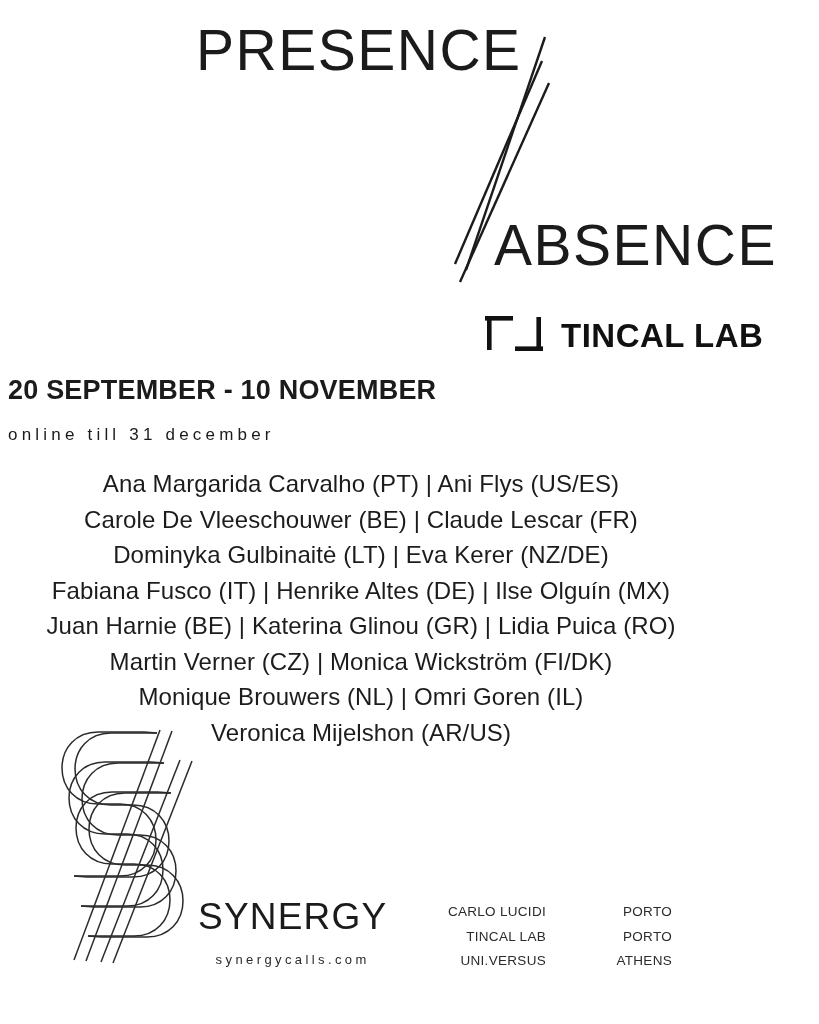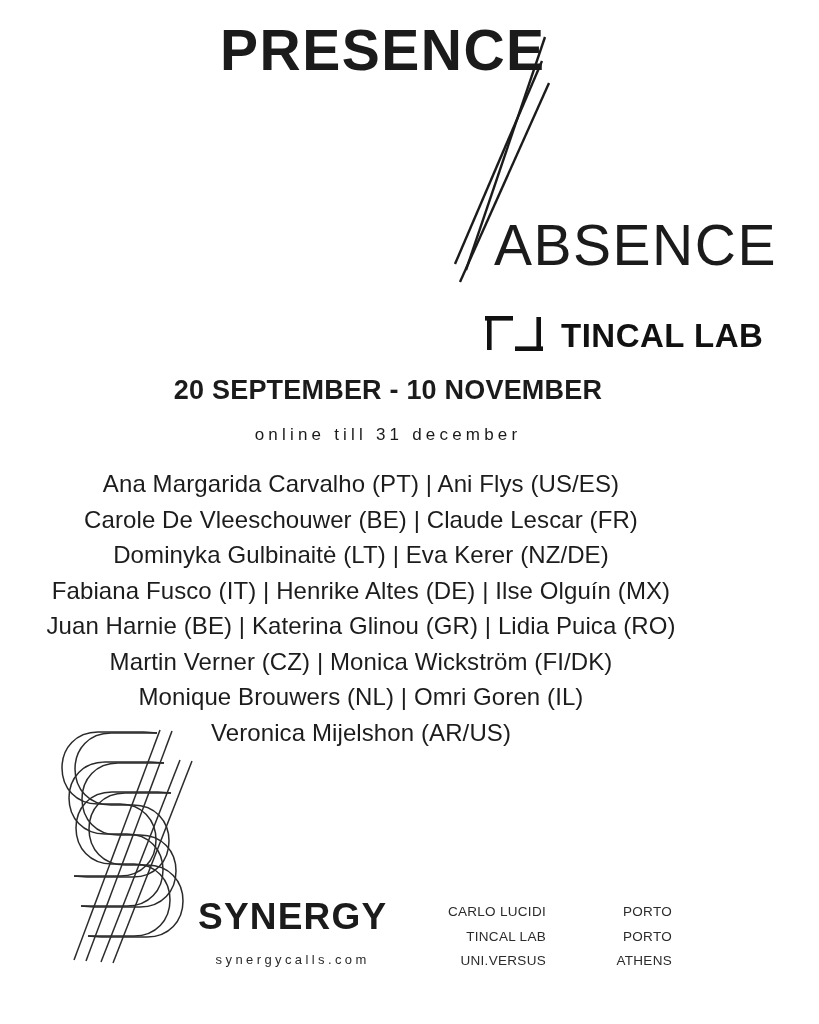--- a/index.html
+++ b/index.html
@@ -22,26 +22,25 @@
     inset: 0;
     background: #ffffff;
   }
 
   
   .headline-presence {
     position: absolute;
     left: 196px;
     top: 22px;
     font-size: 57px;
-    font-weight: 700;
+    font-weight: 400;
     letter-spacing: 1.5px;
     line-height: 1;
     white-space: nowrap;
     color: #1b1b1b;
-    margin-left: 24px;
   }
 
   .headline-absence {
     position: absolute;
     left: 494px;
     top: 217px;
     font-size: 57px;
     font-weight: 400;
     letter-spacing: 1.5px;
     line-height: 1;
@@ -75,24 +74,24 @@
     font-weight: 700;
     letter-spacing: 0.5px;
     line-height: 1;
     color: #111111;
     white-space: nowrap;
   }
 
   
   .dates-block {
     position: absolute;
-    left: 0;
+    left: 8px;
     top: 375px;
     width: 776px;
-    text-align: center;
+    text-align: left;
   }
   .dates-main {
     font-size: 27px;
     font-weight: 700;
     letter-spacing: 0.2px;
     line-height: 1.15;
     color: #1b1b1b;
     white-space: nowrap;
   }
   .dates-sub {
@@ -132,21 +131,21 @@
   }
 
   
   .synergy-word-block {
     position: absolute;
     left: 198px;
     top: 898px;
   }
   .synergy-word {
     font-size: 37px;
-    font-weight: 700;
+    font-weight: 400;
     letter-spacing: 1.2px;
     line-height: 1;
     color: #1b1b1b;
     white-space: nowrap;
   }
   .synergy-url {
     font-size: 13px;
     font-weight: 400;
     letter-spacing: 3.4px;
     line-height: 1;

